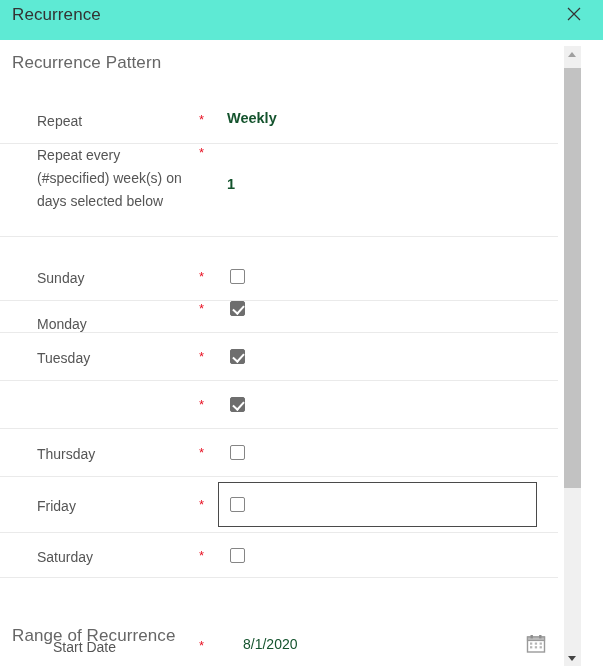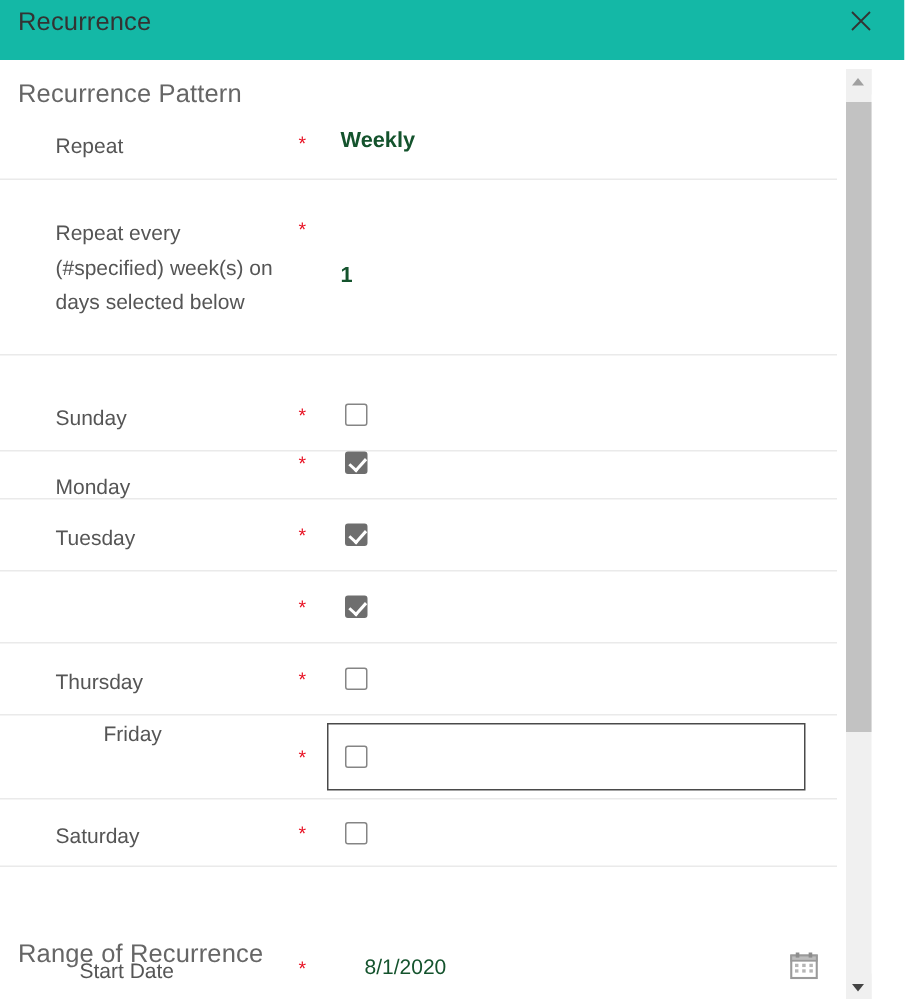--- a/index.html
+++ b/index.html
@@ -16,21 +16,21 @@
     width: 603px;
     height: 666px;
     background: #ffffff;
   }
 
   
   .dialog-header {
     position: absolute;
     left: 0; top: 0;
     width: 603px; height: 40px;
-    background: #14b8a6;
+    background: #5eead4;
   }
   .dialog-title {
     position: absolute;
     left: 12px; top: 5px;
     font-size: 17px;
     color: #333333;
     letter-spacing: 0.1px;
     white-space: nowrap;
   }
   .close-button {
@@ -188,21 +188,21 @@
         </svg>
       </span>
     </button>
   </div>
 
   <div class="scroll-region">
     <div class="content">
 
       <div class="section-heading" id="section-pattern-heading">Recurrence Pattern</div>
 
-      <div class="field-row" style="top:32px;height:48px;">
+      <div class="field-row" style="top:56px;height:48px;">
         <div class="field-label" style="top:14px;">Repeat</div>
         <div class="required-star" style="top:15px;">*</div>
         <div class="field-value strong" style="top:14px;">Weekly</div>
       </div>
 
       <div class="field-row" style="top:94px;height:103px;">
         <div class="field-label" style="top:10px;">Repeat every (#specified) week(s) on days selected below</div>
         <div class="required-star" style="top:10px;">*</div>
         <div class="field-value strong" style="top:42px;">1</div>
       </div>
@@ -230,21 +230,21 @@
         <div class="checkbox checked" style="top:16px;"></div>
       </div>
 
       <div class="field-row" style="top:389px;height:48px;">
         <div class="field-label" style="top:14px;">Thursday</div>
         <div class="required-star" style="top:15px;">*</div>
         <div class="checkbox" style="top:16px;"></div>
       </div>
 
       <div class="field-row" style="top:437px;height:56px;">
-        <div class="field-label" style="top:1px;margin-left:32px;">Friday</div>
+        <div class="field-label" style="top:18px;">Friday</div>
         <div class="required-star" style="top:19px;">*</div>
         <div class="focus-box"></div>
         <div class="checkbox" style="top:20px;"></div>
       </div>
 
       <div class="field-row" style="top:493px;height:45px;">
         <div class="field-label" style="top:13px;">Saturday</div>
         <div class="required-star" style="top:14px;">*</div>
         <div class="checkbox" style="top:15px;"></div>
       </div>

